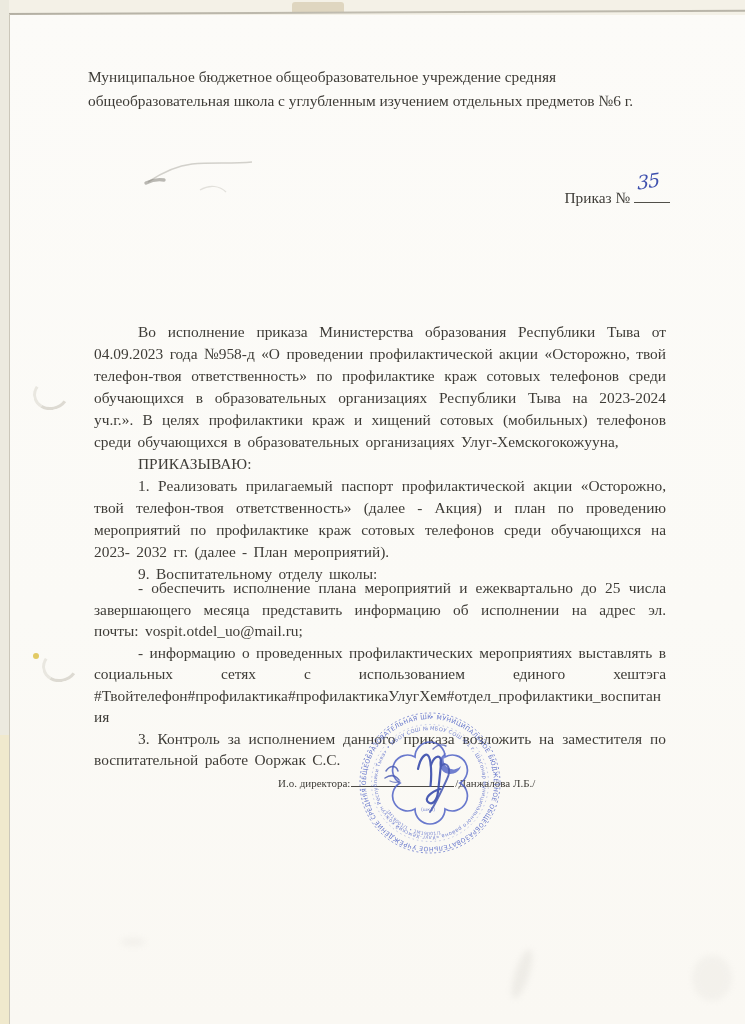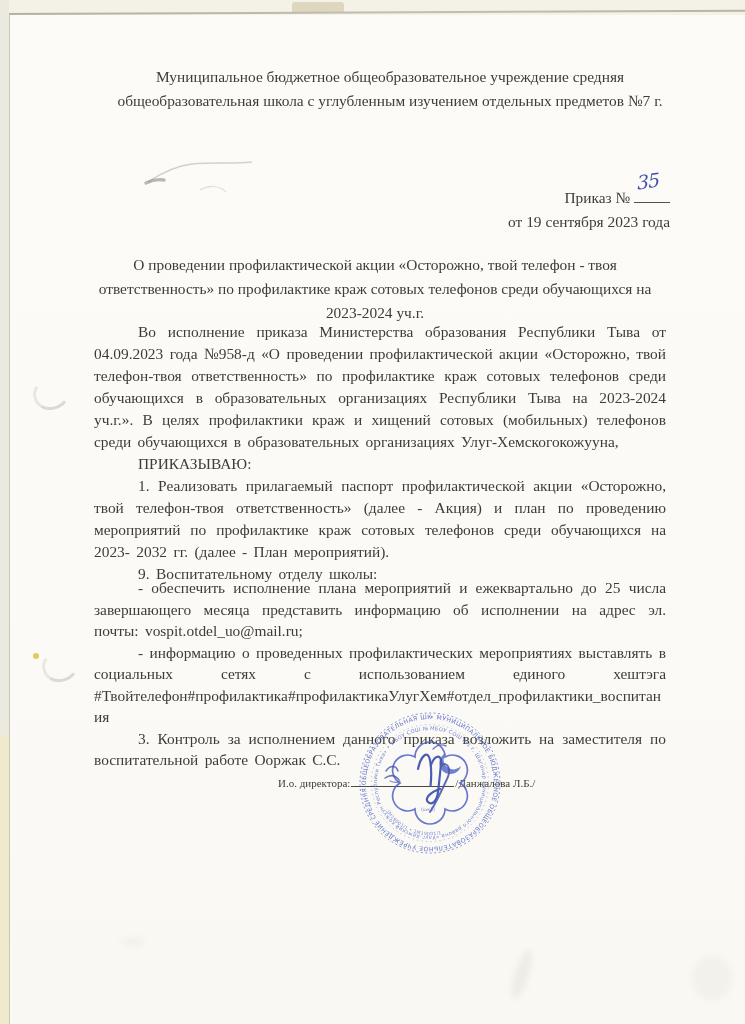--- a/index.html
+++ b/index.html
@@ -21,21 +21,21 @@
   .hole-punch{position:absolute;width:30px;height:26px;border:3px solid transparent;border-bottom-color:#dddad2;border-left-color:#e9e7e0;border-radius:50%;transform:rotate(-12deg);}
   .hp1{left:33px;top:378px;}
   .hp2{left:42px;top:650px;}
   .smudge{position:absolute;background:#b9b6ae;filter:blur(3px);opacity:.18;border-radius:50%;}
   .sm1{left:515px;top:948px;width:14px;height:52px;transform:rotate(18deg);}
   .sm2{left:692px;top:955px;width:40px;height:46px;opacity:.10;}
   .sm3{left:120px;top:938px;width:26px;height:8px;opacity:.12;}
 
   
   .doc-text{font-size:15.4px;line-height:24px;}
-  .org-header{position:absolute;left:95px;top:65px;width:590px;text-align:center;}
+  .org-header{position:absolute;left:88px;top:65px;width:590px;text-align:left;}
   .order-block{position:absolute;left:80px;top:186px;width:590px;text-align:right;line-height:24px;}
   .num-line{position:relative;display:inline-block;width:36px;height:16px;border-bottom:1.2px solid #514f49;vertical-align:baseline;}
   .hand-num{
     position:absolute;left:3px;top:-17px;
     font-family:"DejaVu Serif",serif;font-style:italic;
     font-size:19px;color:#3f51ae;transform:rotate(-9deg) skewX(-6deg);
     letter-spacing:-1px;
   }
   .subject{position:absolute;left:95px;top:253px;width:560px;text-align:center;line-height:24px;}
   .body-a{position:absolute;left:94px;top:321px;width:572px;line-height:22px;}
@@ -71,32 +71,30 @@
   <div class="smudge sm3"></div>
 
   <svg class="pencil-svg" width="150" height="60">
     <path d="M8,32 C 20,24 34,16 52,14 C 72,12 92,14 112,12" stroke="#a09d95" stroke-width="1.6" fill="none" opacity="0.45"></path>
     <path d="M6,33 C 12,30 18,29 24,30" stroke="#84817a" stroke-width="3.4" fill="none" opacity="0.55" stroke-linecap="round"></path>
     <path d="M60,40 C 70,34 80,36 86,42" stroke="#b2afa7" stroke-width="1.2" fill="none" opacity="0.35"></path>
   </svg>
 
   <div class="org-header doc-text">
     <div>Муниципальное бюджетное общеобразовательное  учреждение средняя</div>
-    <div>общеобразовательная школа с углубленным изучением отдельных предметов №7 г.</div>
+    <div>общеобразовательная школа с углубленным изучением отдельных предметов №6 г.</div>
   </div>
 
   <div class="order-block doc-text">
     <div>
       <span>Приказ №</span>
       <span class="num-line"><span class="hand-num">35</span></span>
     </div>
-    <div>от 19 сентября 2023 года</div>
   </div>
 
-  <div class="subject doc-text">О проведении профилактической акции «Осторожно, твой телефон - твоя ответственность» по профилактике краж сотовых телефонов среди обучающихся на 2023-2024 уч.г.</div>
 
   <div class="body-a doc-text">
     <p>Во исполнение приказа Министерства образования Республики Тыва от 04.09.2023 года №958-д «О проведении профилактической акции «Осторожно, твой телефон-твоя ответственность» по профилактике краж сотовых телефонов среди обучающихся в образовательных организациях Республики Тыва на 2023-2024 уч.г.». В целях профилактики краж и хищений сотовых (мобильных) телефонов среди обучающихся в образовательных организациях Улуг-Хемскогокожууна,</p>
     <p>ПРИКАЗЫВАЮ:</p>
     <p>1. Реализовать прилагаемый паспорт профилактической акции «Осторожно, твой телефон-твоя ответственность» (далее - Акция) и план по проведению мероприятий по профилактике краж сотовых телефонов среди обучающихся на 2023- 2032 гг. (далее - План мероприятий).</p>
     <p>9. Воспитательному отделу школы:</p>
   </div>
 
   <div class="body-b doc-text">
     <p><span>- обеспечить исполнение плана мероприятий и ежеквартально до 25 числа завершающего месяца представить информацию об исполнении на адрес эл. почты: </span><span class="email">vospit.otdel_uo@mail.ru</span><span>;</span></p>

